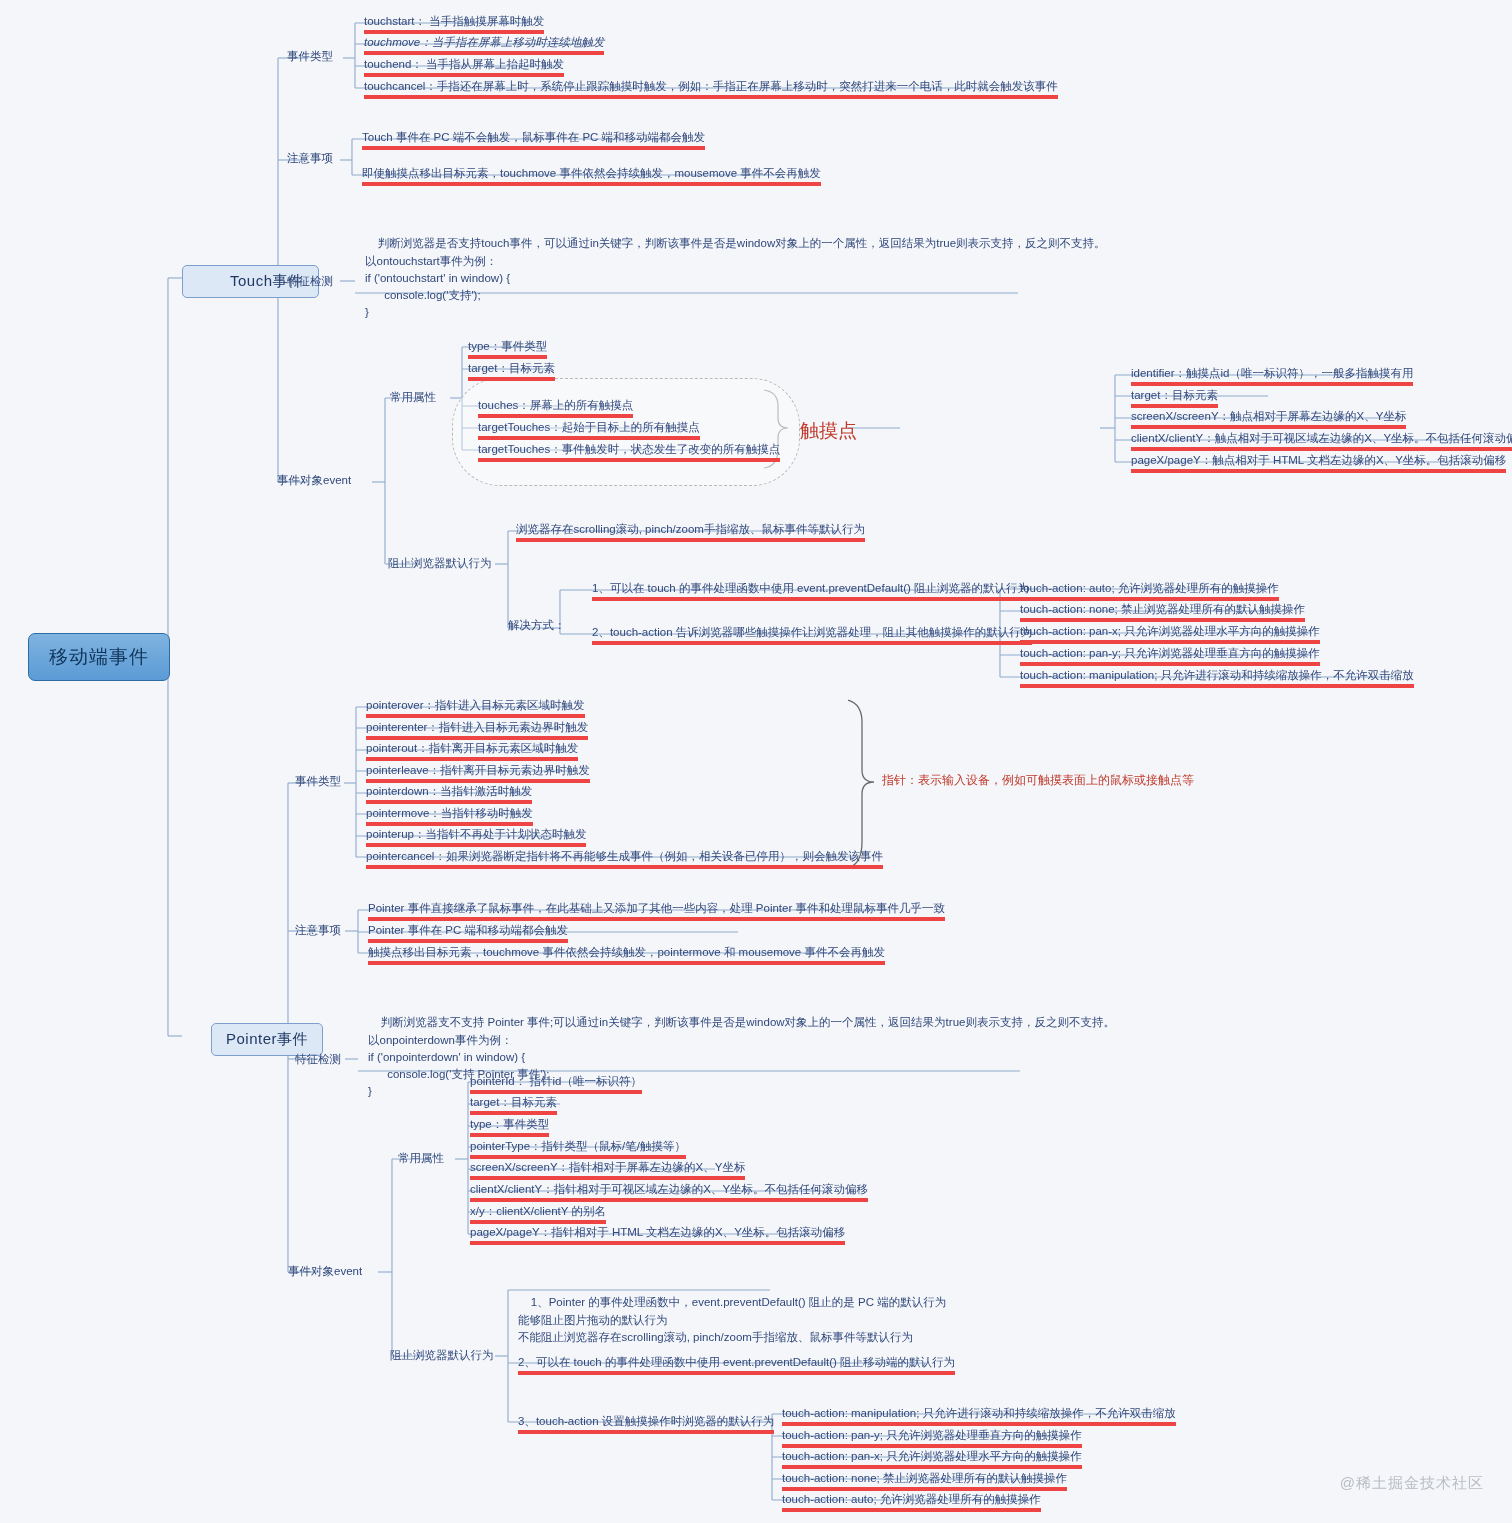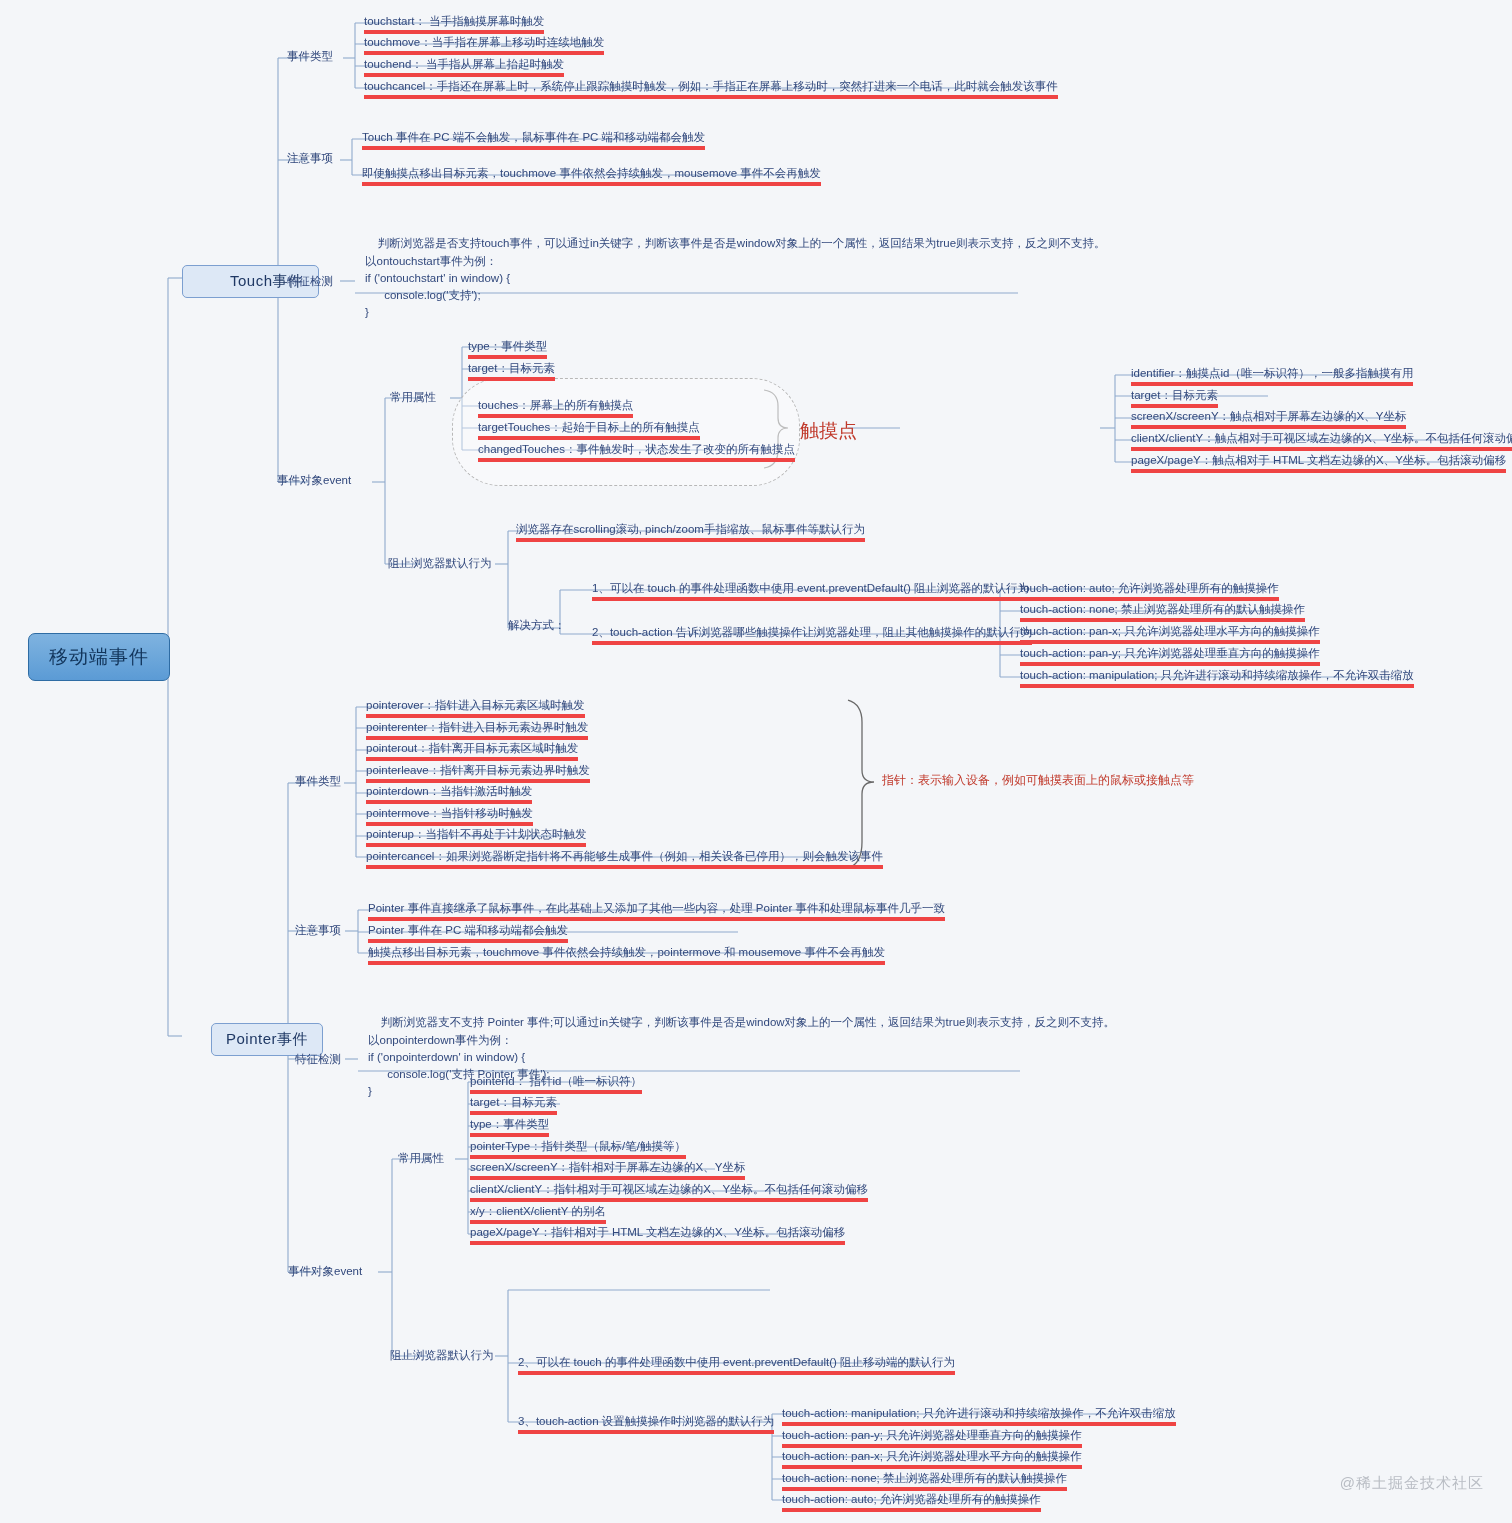--- a/index.html
+++ b/index.html
@@ -237,21 +237,21 @@
   <div class="node branch" style="left:176px; top:1023px;margin-left:35px;">
     <span>Pointer事件</span>
   </div>
 
   <div class="node l2" style="left:287px; top:49px;">
     <span>事件类型</span>
   </div>
 
   <div class="node leaf ul" style="left:364px; top:14px;">
     <span>touchstart：  当手指触摸屏幕时触发</span></div>
-  <div class="node leaf ul" style="left:364px; top:35px;">
+  <div class="node leaf ul" style="left:364px; top:35px;font-style:italic;">
     <span>touchmove：当手指在屏幕上移动时连续地触发</span></div>
   <div class="node leaf ul" style="left:364px; top:57px;">
     <span>touchend：   当手指从屏幕上抬起时触发</span></div>
   <div class="node leaf ul" style="left:364px; top:79px;">
     <span>touchcancel：手指还在屏幕上时，系统停止跟踪触摸时触发，例如：手指正在屏幕上移动时，突然打进来一个电话，此时就会触发该事件</span></div>
 
   <div class="node l2" style="left:287px; top:151px;">
     <span>注意事项</span>
   </div>
   <div class="node leaf ul" style="left:362px; top:130px;">
@@ -280,21 +280,21 @@
   <div class="node leaf ul" style="left:468px; top:339px;">
     <span>type：事件类型</span></div>
   <div class="node leaf ul" style="left:468px; top:361px;">
     <span>target：目标元素</span></div>
 
   <div class="node leaf ul" style="left:478px; top:398px;">
     <span>touches：屏幕上的所有触摸点</span></div>
   <div class="node leaf ul" style="left:478px; top:420px;">
     <span>targetTouches：起始于目标上的所有触摸点</span></div>
   <div class="node leaf ul" style="left:478px; top:442px;">
-    <span>changedTouches：事件触发时，状态发生了改变的所有触摸点</span></div>
+    <span>targetTouches：事件触发时，状态发生了改变的所有触摸点</span></div>
 
   <div class="node red" style="left:800px; top:419px;">
     <span>触摸点</span>
   </div>
 
 
   <div class="node leaf ul" style="left:1131px; top:366px;">
     <span>identifier：触摸点id（唯一标识符），一般多指触摸有用</span></div>
   <div class="node leaf ul" style="left:1131px; top:388px;">
     <span>target：目标元素</span></div>
@@ -398,20 +398,24 @@
     <span>clientX/clientY：指针相对于可视区域左边缘的X、Y坐标。不包括任何滚动偏移</span></div>
   <div class="node leaf ul" style="left:470px; top:1204px;">
     <span>x/y：clientX/clientY 的别名</span></div>
   <div class="node leaf ul" style="left:470px; top:1225px;">
     <span>pageX/pageY：指针相对于 HTML 文档左边缘的X、Y坐标。包括滚动偏移</span></div>
 
   <div class="node l2" style="left:390px; top:1348px;">
     <span>阻止浏览器默认行为</span>
   </div>
 
+  <div class="node multi" style="left:518px; top:1277px;">
+    <span>1、Pointer 的事件处理函数中，event.preventDefault() 阻止的是 PC 端的默认行为
+能够阻止图片拖动的默认行为
+不能阻止浏览器存在scrolling滚动, pinch/zoom手指缩放、鼠标事件等默认行为</span></div>
   <div class="node leaf ul" style="left:518px; top:1355px;">
     <span>2、可以在 touch 的事件处理函数中使用 event.preventDefault() 阻止移动端的默认行为</span></div>
   <div class="node leaf ul" style="left:518px; top:1414px;">
     <span>3、touch-action 设置触摸操作时浏览器的默认行为</span></div>
 
   <div class="node leaf ul" style="left:782px; top:1406px;">
     <span>touch-action: manipulation; 只允许进行滚动和持续缩放操作，不允许双击缩放</span></div>
   <div class="node leaf ul" style="left:782px; top:1428px;">
     <span>touch-action: pan-y; 只允许浏览器处理垂直方向的触摸操作</span></div>
   <div class="node leaf ul" style="left:782px; top:1449px;">

